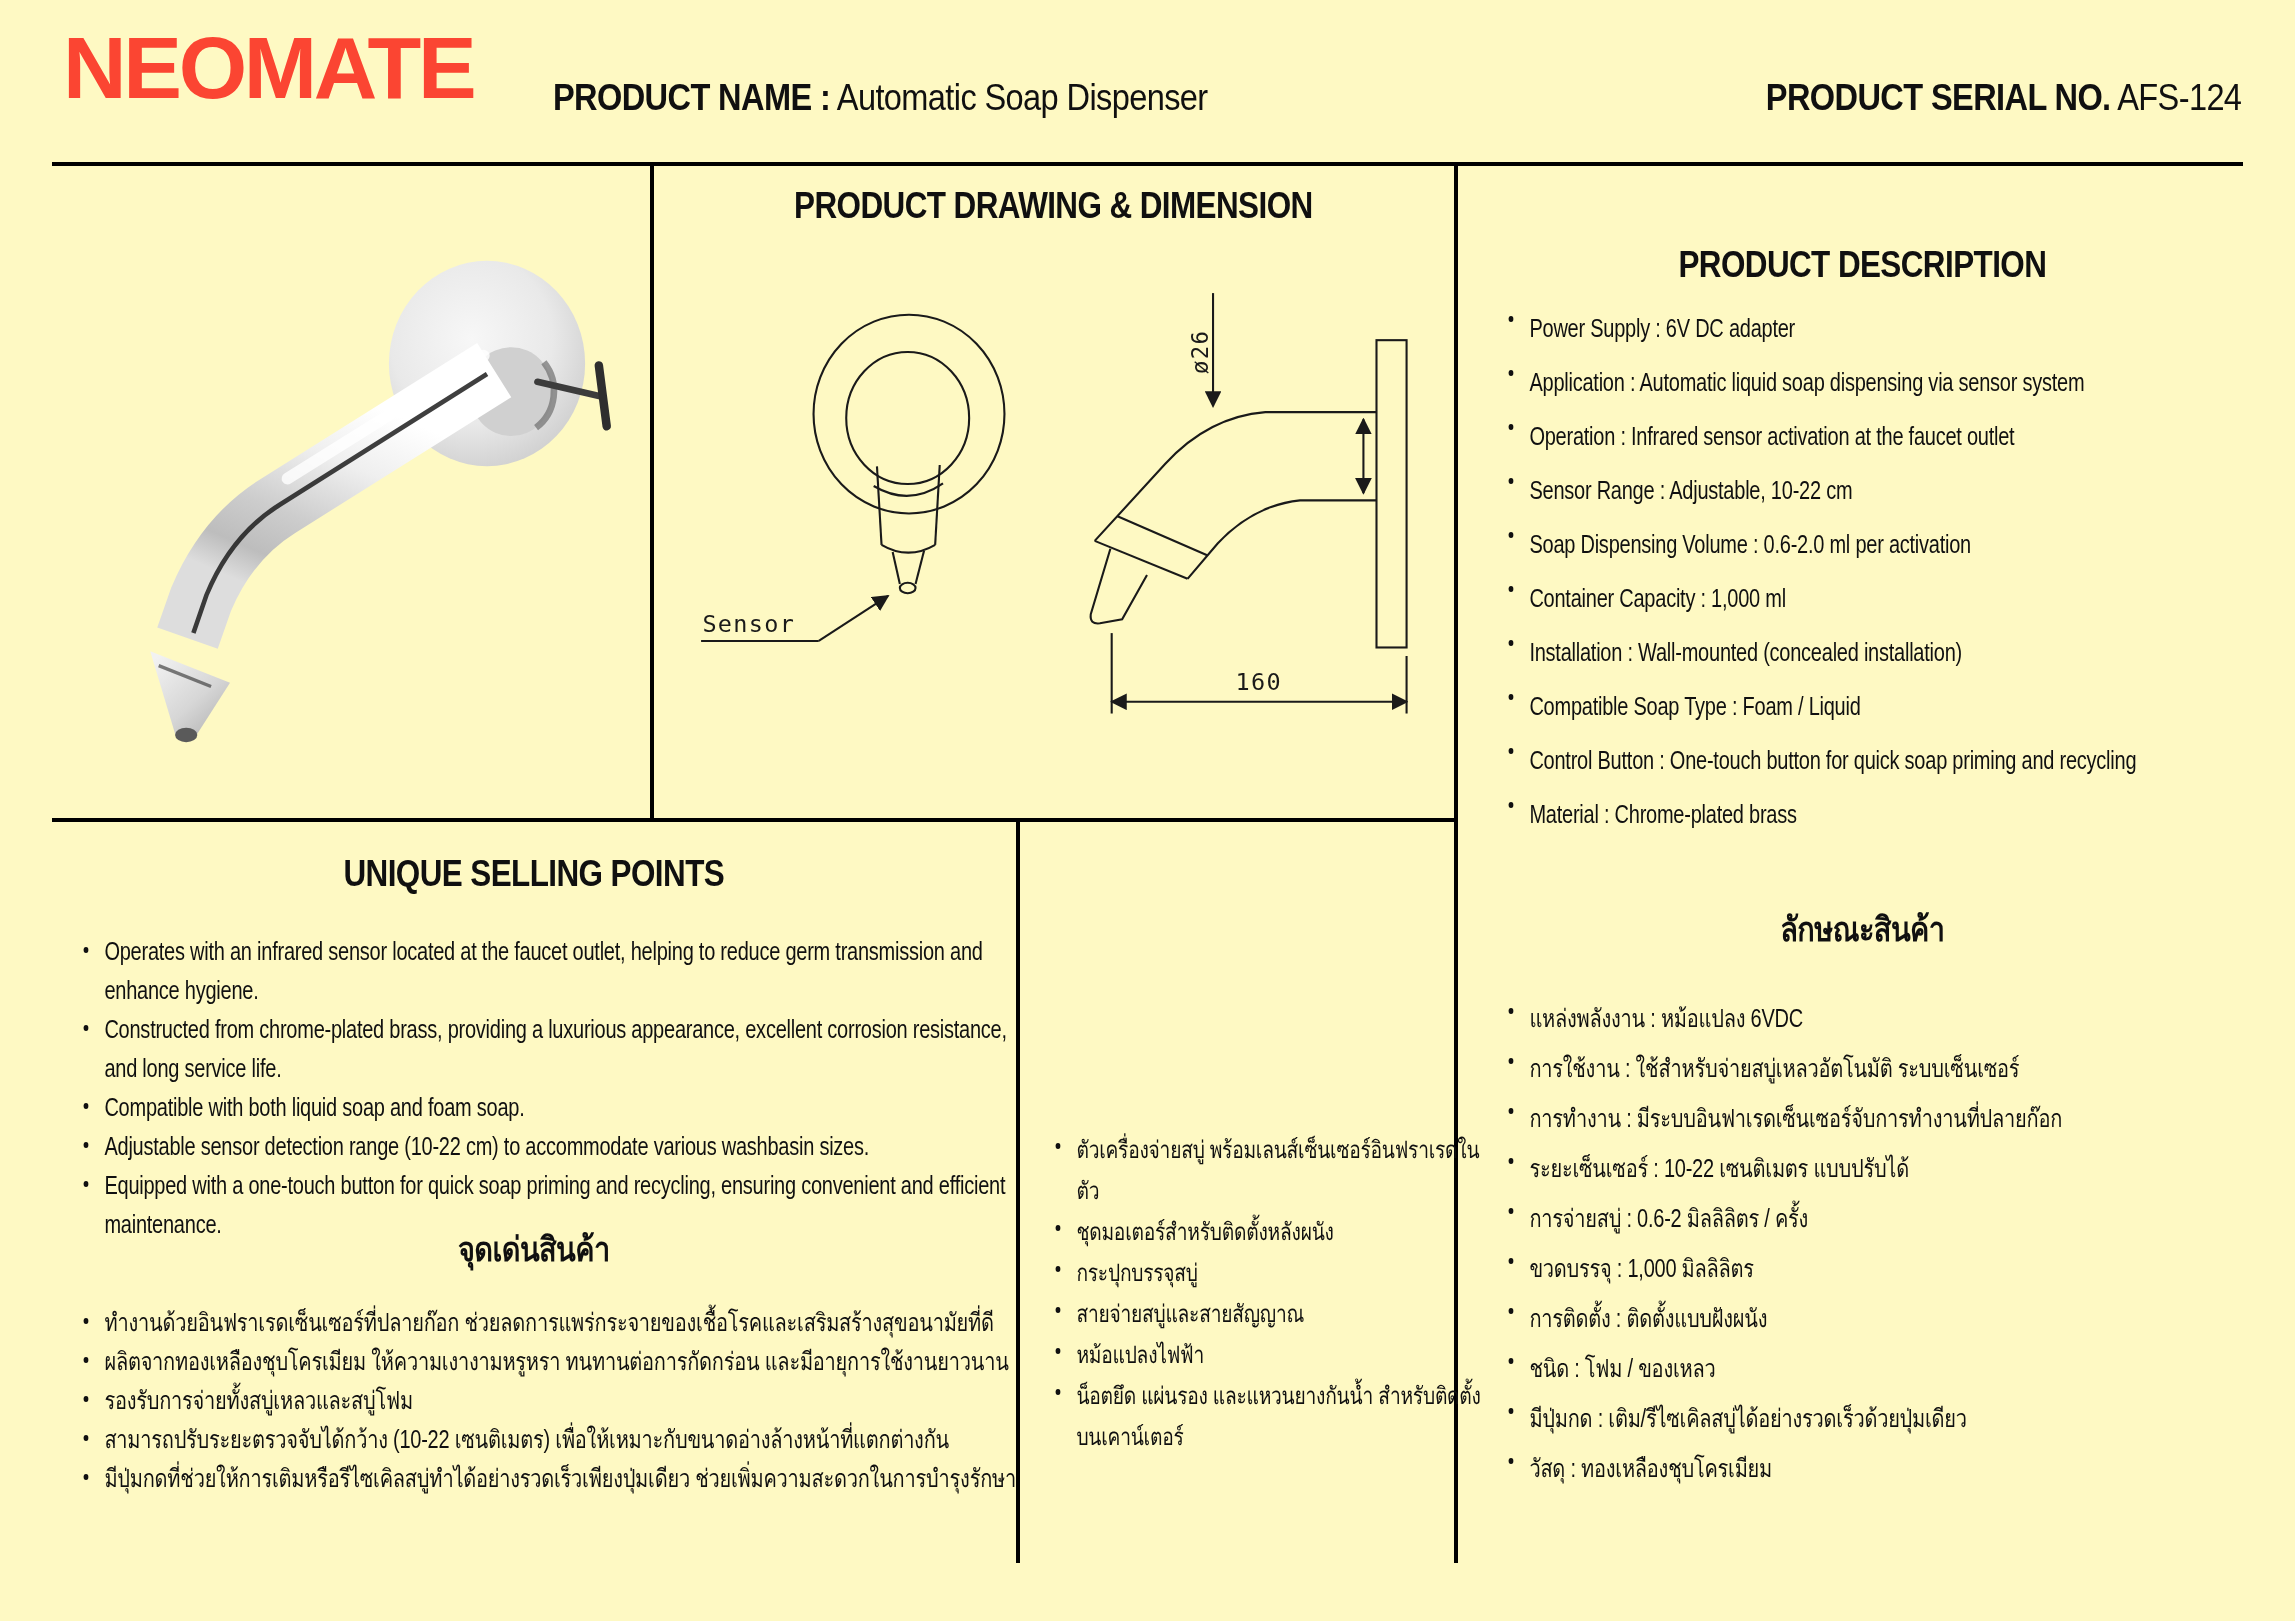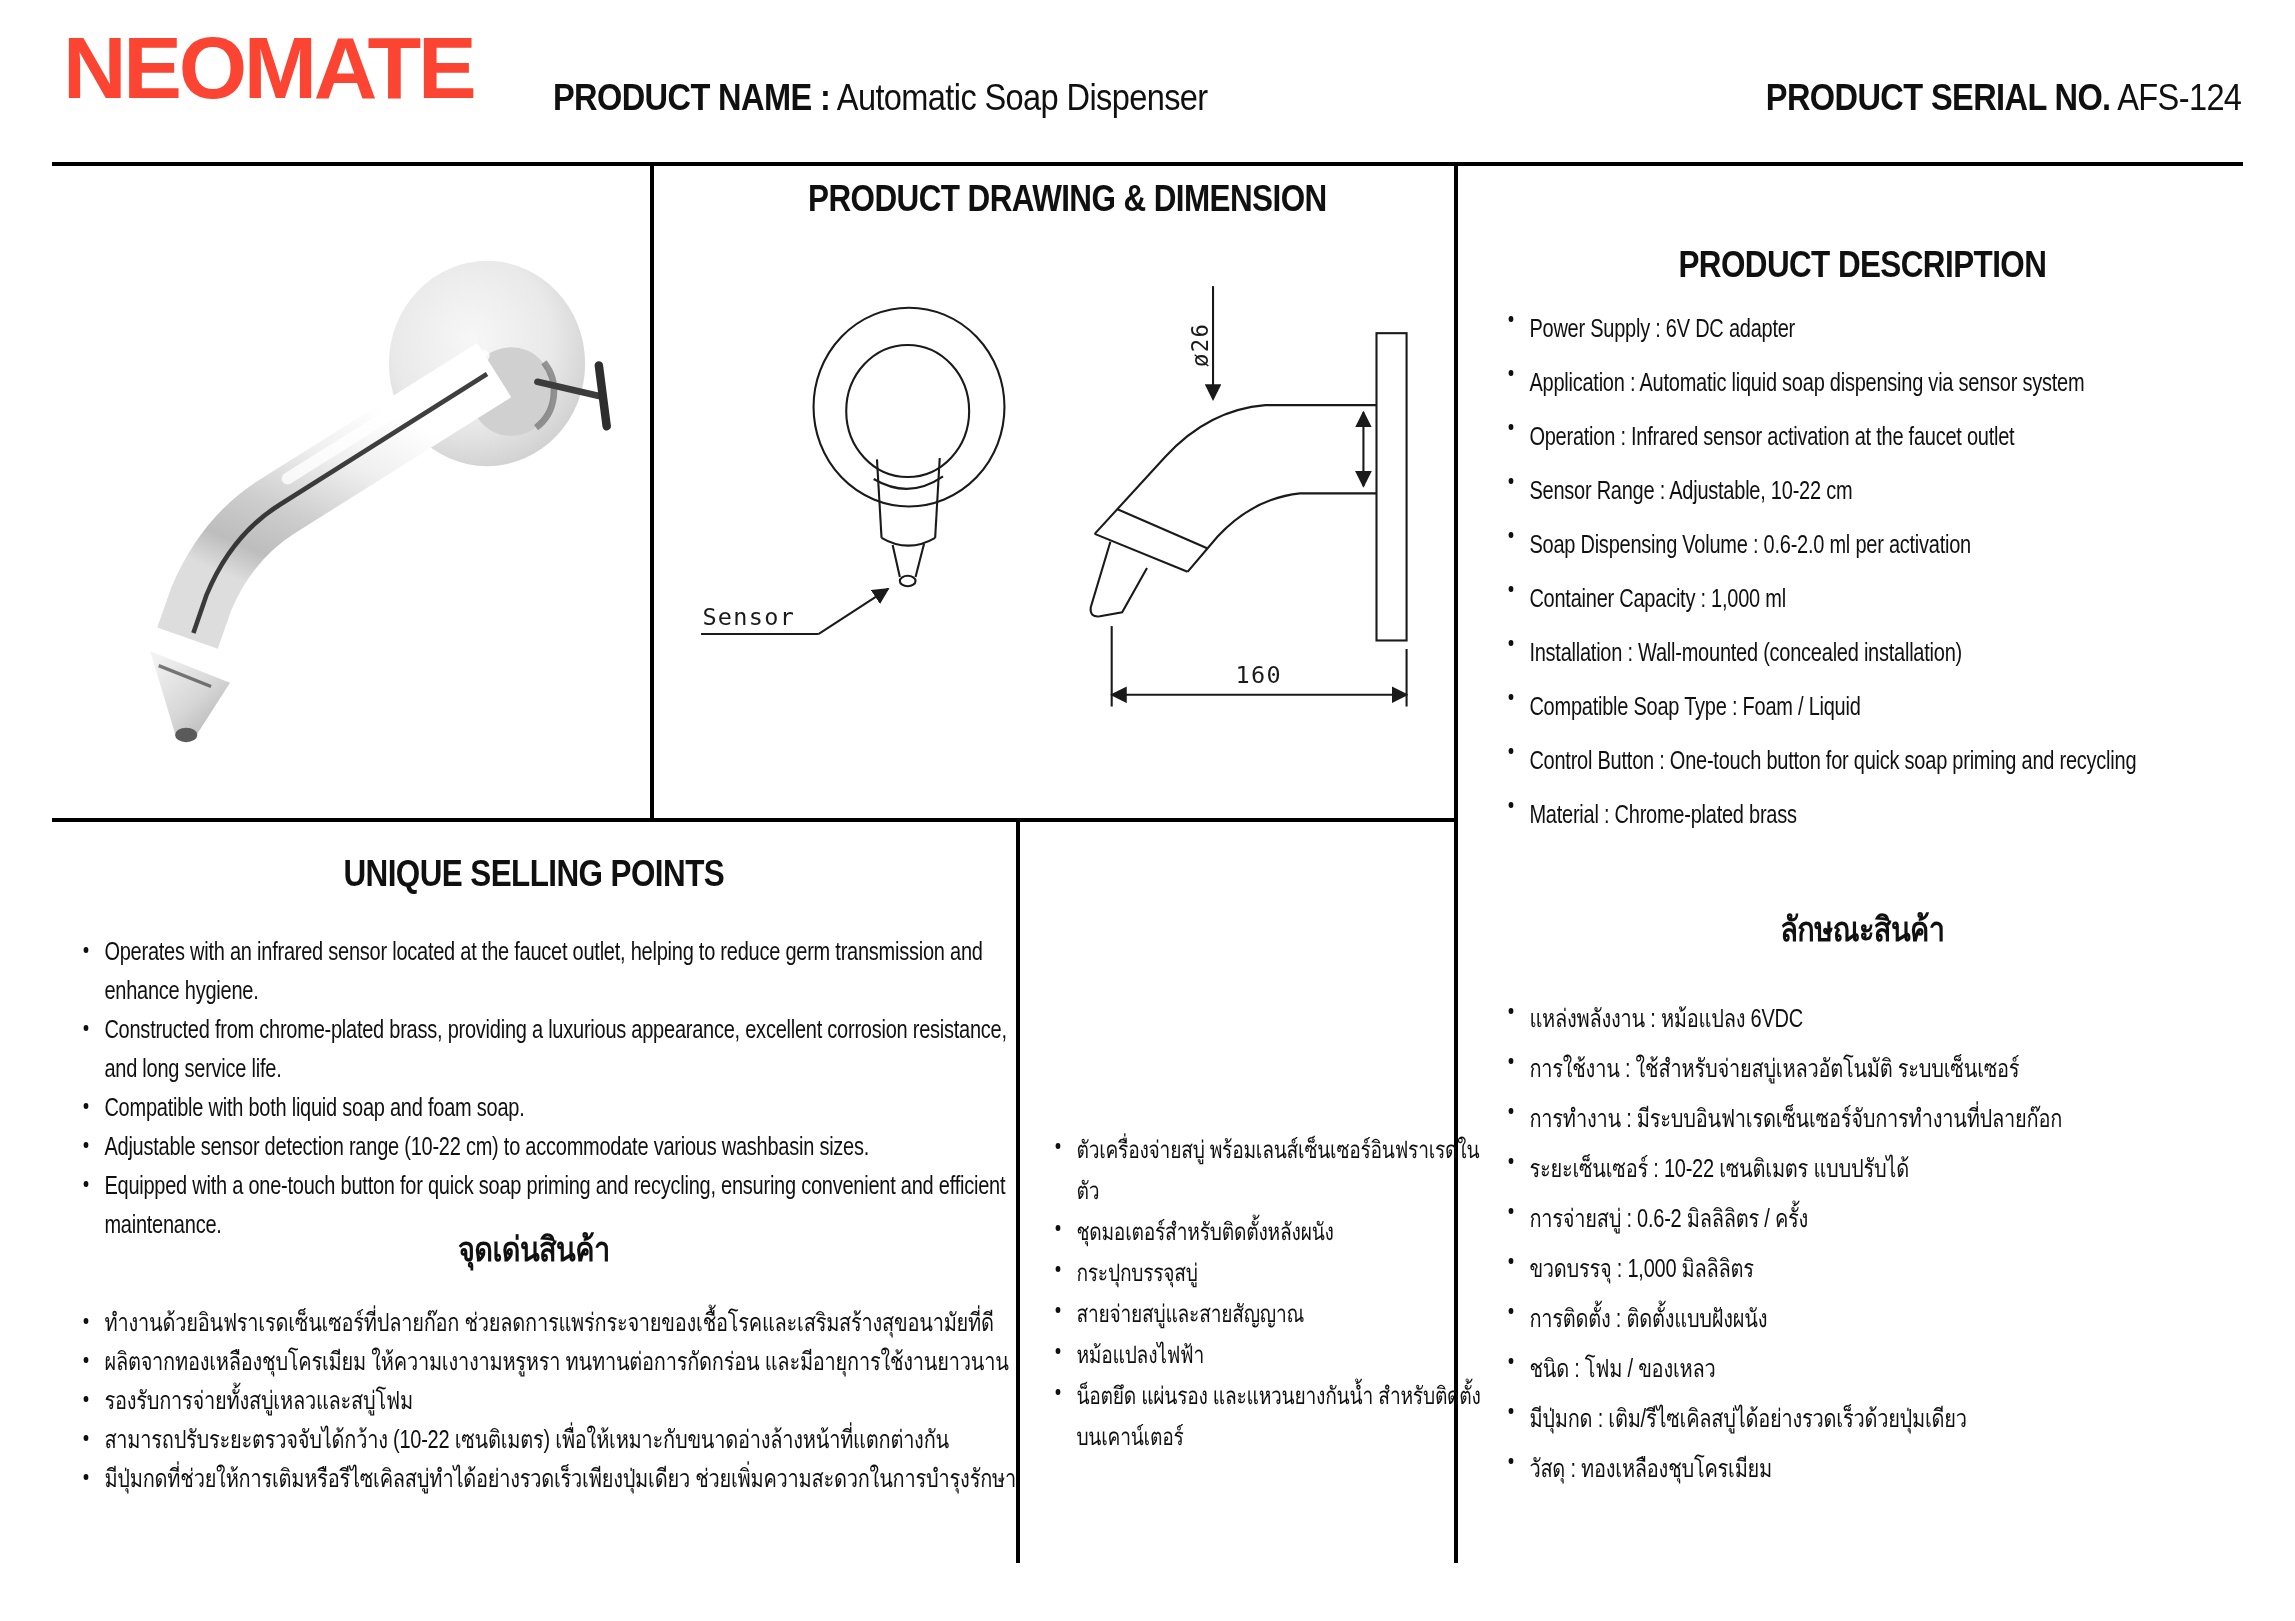--- a/index.html
+++ b/index.html
@@ -1,17 +1,17 @@
 <!DOCTYPE html>
 <html style="font-size:10.5px"><head>
 <meta charset="utf-8">
 <style>
   html,body { margin:0; padding:0; background:#888; }
   .page {
-    position:relative; width:2295px; height:1622px; background:#ffffff;
+    position:relative; width:2295px; height:1622px; background:#fef9c3;
     overflow:hidden; color:#101010;
     font-family:"Liberation Sans","DejaVu Sans",sans-serif;
   }
   .hline,.vline { position:absolute; background:#000; }
 
   
   .logo {
     position:absolute; left:63px; top:23.6px; font-size:88px; font-weight:800;
     letter-spacing:-3.3px; color:#fb4532; line-height:1.0;
   }
@@ -108,21 +108,21 @@
       <path d="M 676 312 L 345 520 Q 268 568 228 662 L 207 722" fill="none" stroke="url(#tubeG)" stroke-width="98" stroke-linecap="butt"></path>
       <path d="M 665 318 L 348 518 Q 274 564 236 656 L 216 714" fill="none" stroke="#1d1d1d" stroke-width="7" opacity="0.85"></path>
       <path d="M 660 290 L 360 478" fill="none" stroke="#ffffff" stroke-width="18" opacity="0.8" stroke-linecap="round"></path>
 
       <path d="M 150 742 L 272 790 L 222 868 Q 206 888 188 868 Z" fill="url(#coneG)"></path>
       <path d="M 163 764 L 243 796" stroke="#2a2a2a" stroke-width="5" opacity="0.6" fill="none"></path>
       <ellipse cx="205" cy="870" rx="17" ry="11" fill="#5a5a5a"></ellipse>
     </svg>
   </div>
 
-  <div class="panel" style="left:654px;top:152px;width:799px;height:652px;padding-left:28px;">
+  <div class="panel" style="left:654px;top:159px;width:799px;height:652px;">
     <div class="ptitle cx85" style="position:absolute;left:0;top:26px;">PRODUCT DRAWING &amp; DIMENSION</div>
 
     <svg width="799" height="652" viewBox="0 0 1222 997" style="position:absolute;left:0;top:0;" fill="none" stroke="#1a1a1a" stroke-width="3.2">
       <defs>
         <marker id="ah" viewBox="0 0 10 10" refX="9" refY="5" markerWidth="8" markerHeight="8" orient="auto-start-reverse">
           <path d="M0 0 L10 5 L0 10 z" fill="#1a1a1a" stroke="none"></path>
         </marker>
       </defs>
 
       <g>

